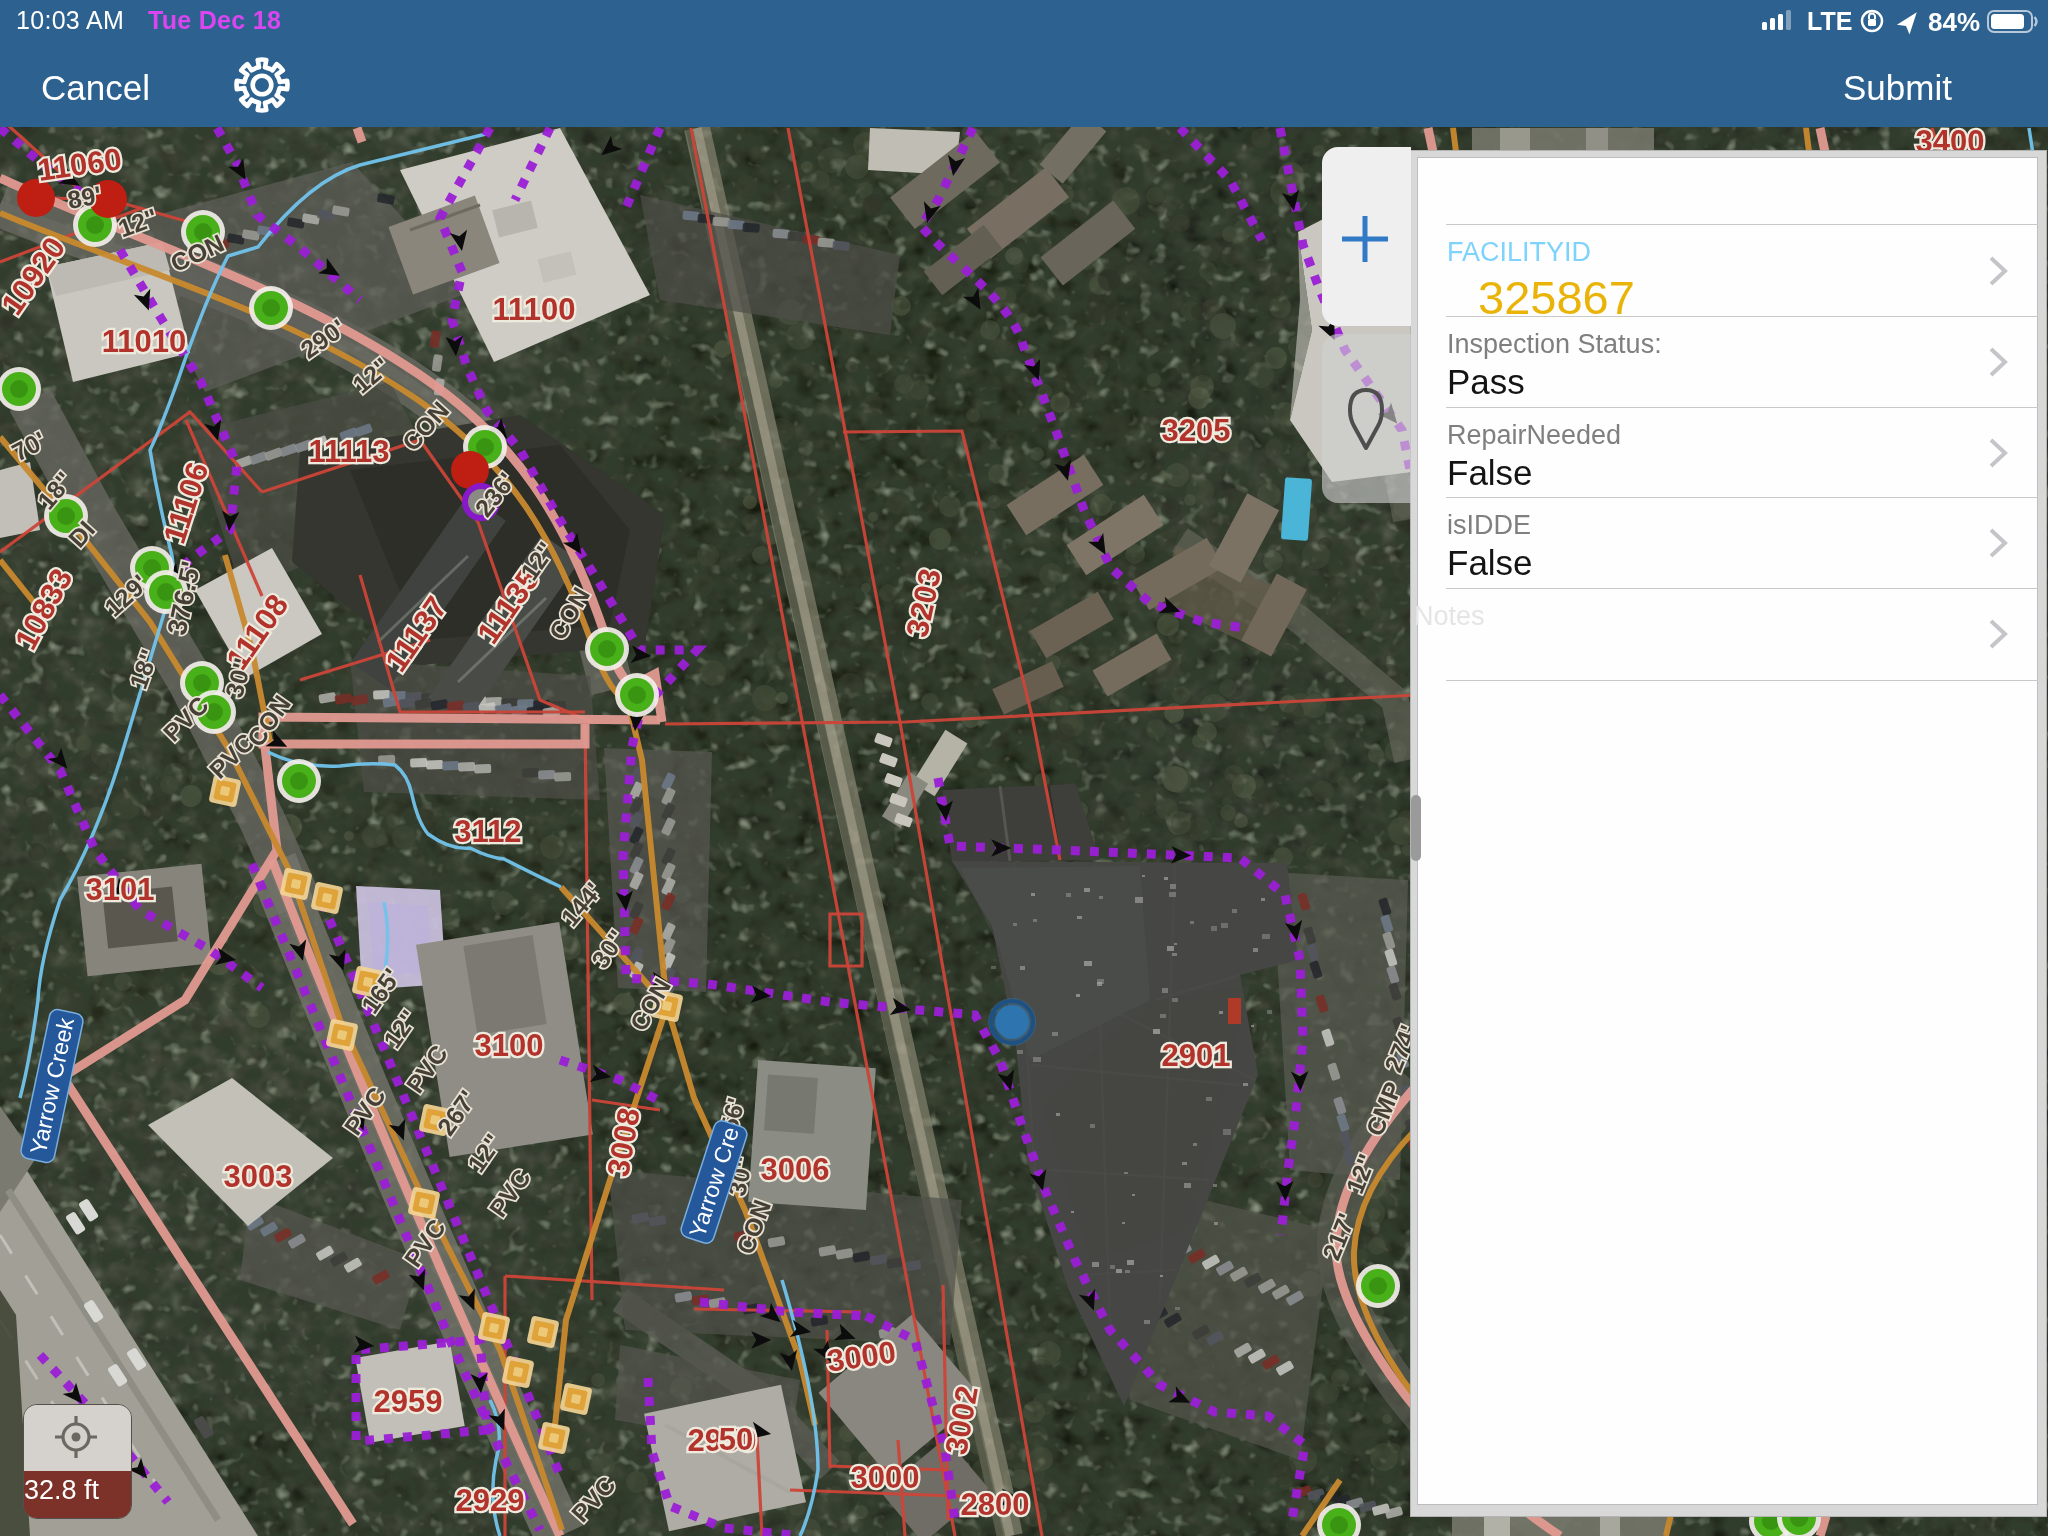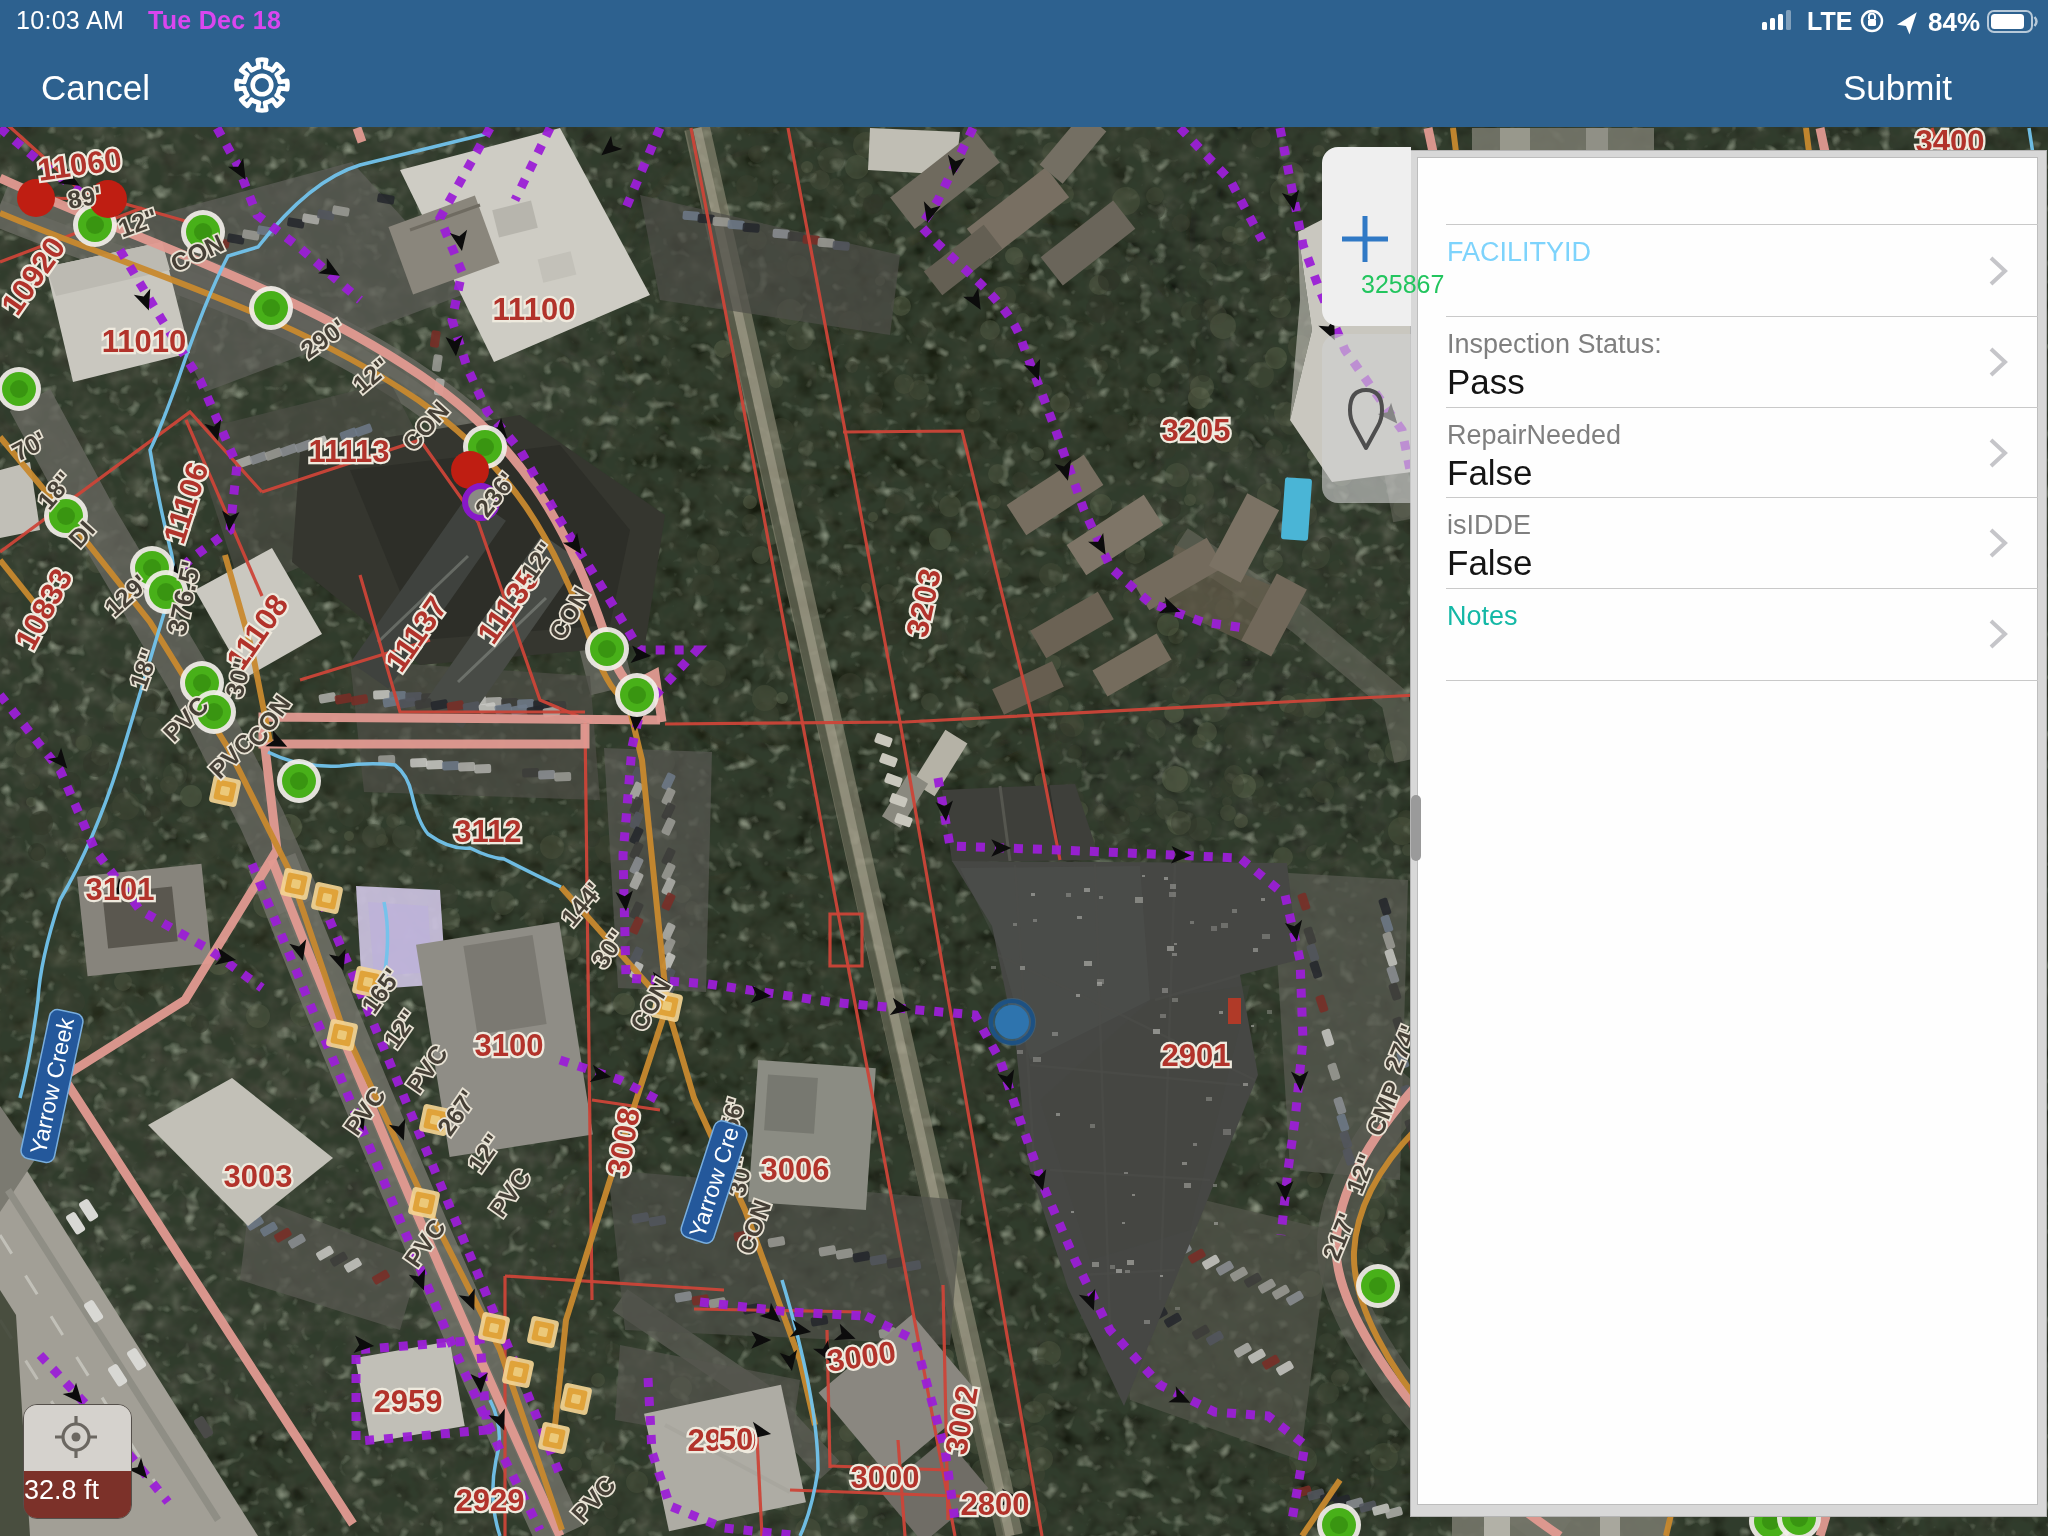--- a/index.html
+++ b/index.html
@@ -1270,32 +1270,32 @@
   </svg>
   <div class="abs" style="left:1322px;top:334px;width:89px;height:169px;background:rgba(208,208,208,0.62);border-radius:16px 0 0 16px"></div>
   <svg class="abs" style="left:1344px;top:384px" width="44" height="70" viewBox="0 0 44 70">
     <path d="M22,64 L10,42 Q6,35 6,26 Q6,6 22,6 Q38,6 38,26 Q38,35 34,42 Z" fill="none" stroke="#4e4e4e" stroke-width="4" stroke-linejoin="round"></path>
   </svg>
 
   <div class="abs" style="left:1411px;top:795px;width:10px;height:66px;background:#9a9a9a;border-radius:5px"></div>
 
   <div class="abs" style="left:1446px;top:224px;width:592px;height:1px;background:#c9c9c9"></div>
   <div class="abs" style="left:1447px;top:237px;font-size:27px;color:#7dd3fc">FACILITYID</div>
-  <div class="abs" style="left:1361px;top:270px;font-size:25px;color:#22c55e">325867</div>
+  <div class="abs" style="left:1478px;top:270px;font-size:47px;color:#eab308">325867</div>
   <div class="abs" style="left:1446px;top:316px;width:592px;height:1px;background:#c9c9c9"></div>
   <div class="abs" style="left:1447px;top:329px;font-size:27px;color:#7f7f7f">Inspection Status:</div>
   <div class="abs" style="left:1447px;top:362px;font-size:35px;color:#141414">Pass</div>
   <div class="abs" style="left:1446px;top:407px;width:592px;height:1px;background:#c9c9c9"></div>
   <div class="abs" style="left:1447px;top:420px;font-size:27px;color:#7f7f7f">RepairNeeded</div>
   <div class="abs" style="left:1447px;top:453px;font-size:35px;color:#141414">False</div>
   <div class="abs" style="left:1446px;top:497px;width:592px;height:1px;background:#c9c9c9"></div>
   <div class="abs" style="left:1447px;top:510px;font-size:27px;color:#7f7f7f">isIDDE</div>
   <div class="abs" style="left:1447px;top:543px;font-size:35px;color:#141414">False</div>
   <div class="abs" style="left:1446px;top:588px;width:592px;height:1px;background:#c9c9c9"></div>
-  <div class="abs" style="left:1447px;top:601px;font-size:27px;color:#14b8a6">Notes</div>
+  <div class="abs" style="left:1414px;top:601px;font-size:27px;color:#e5e5e5">Notes</div>
   <div class="abs" style="left:1446px;top:680px;width:592px;height:1px;background:#c9c9c9"></div>
   <svg class="abs" style="left:1986px;top:255px" width="24" height="32" viewBox="0 0 24 32">
       <path d="M5,3 L19,16 L5,29" fill="none" stroke="#c5c5c9" stroke-width="4"></path>
     </svg>
   <svg class="abs" style="left:1986px;top:346px" width="24" height="32" viewBox="0 0 24 32">
       <path d="M5,3 L19,16 L5,29" fill="none" stroke="#c5c5c9" stroke-width="4"></path>
     </svg>
   <svg class="abs" style="left:1986px;top:437px" width="24" height="32" viewBox="0 0 24 32">
       <path d="M5,3 L19,16 L5,29" fill="none" stroke="#c5c5c9" stroke-width="4"></path>
     </svg>

